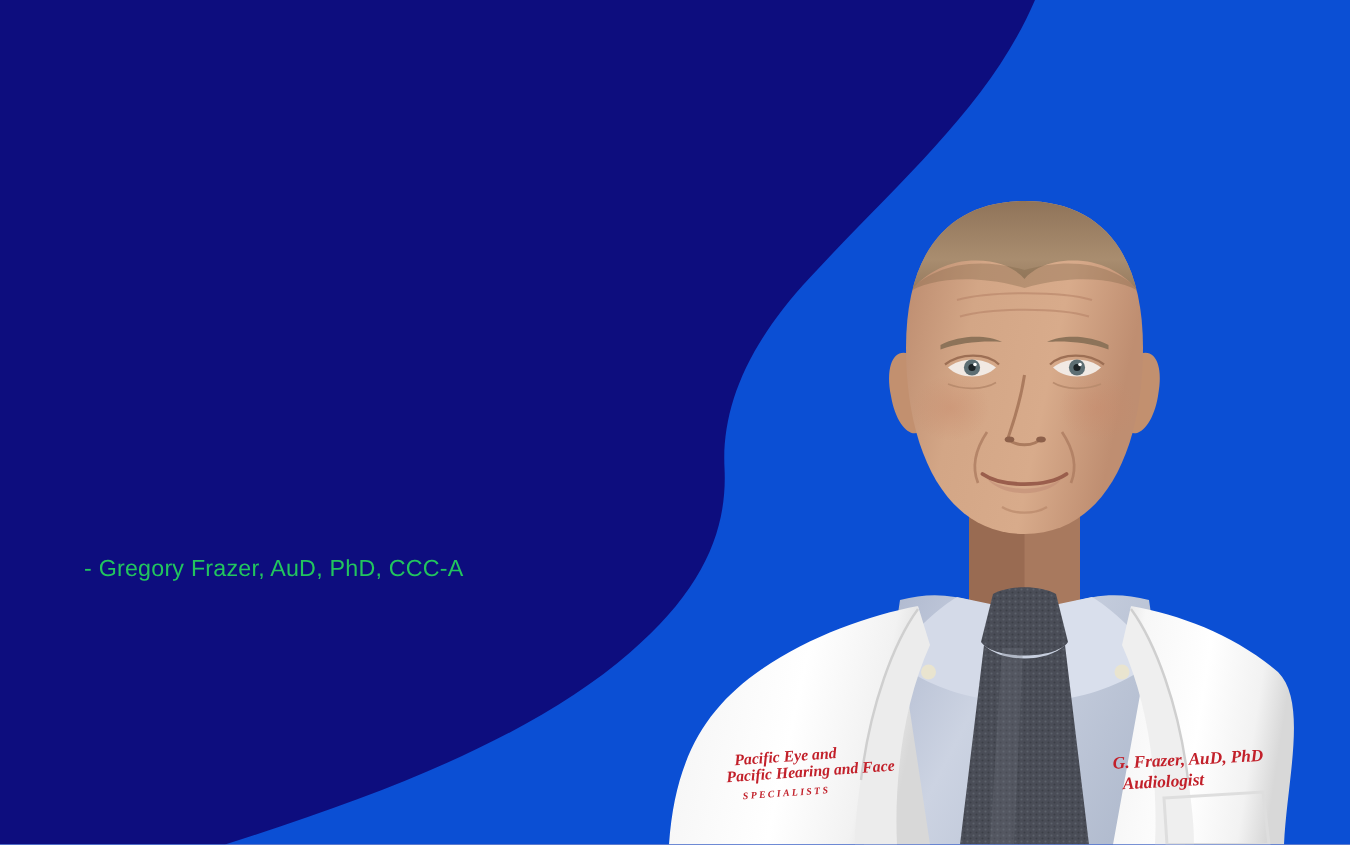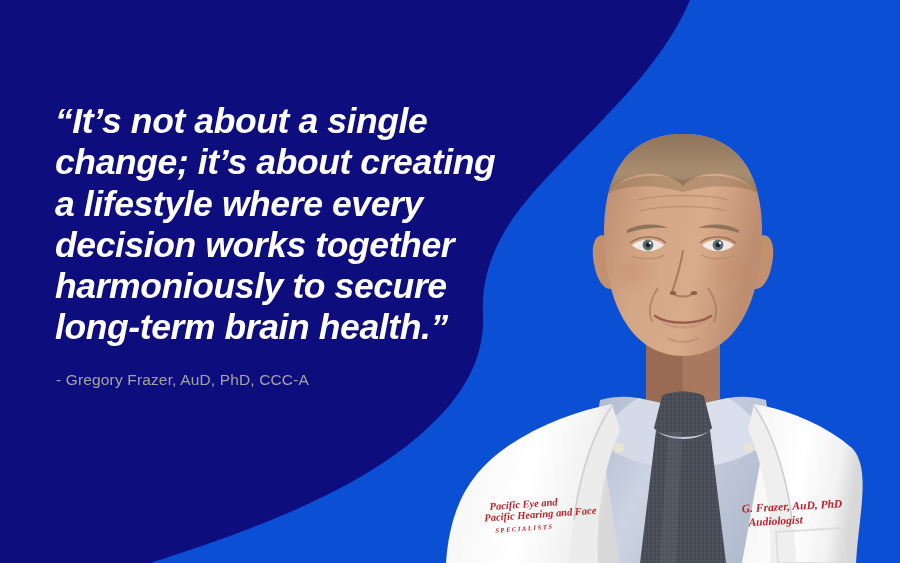--- a/index.html
+++ b/index.html
@@ -49,21 +49,21 @@
     white-space:nowrap;
   }
   #attribution{
     position:absolute;
     left:56px;
     top:371px;
     font-family:"Liberation Sans", sans-serif;
     font-weight:normal;
     font-size:15.5px;
     letter-spacing:0.15px;
-    color:#a3a3a3;
+    color:#22c55e;
     white-space:nowrap;
   }
 </style>
 </head>
 <body>
 
 <div id="card">
 
   <svg id="bg-svg" viewBox="0 0 900 563" preserveAspectRatio="none">
     <rect x="0" y="0" width="900" height="563" fill="#0b4fd4"></rect>
@@ -244,25 +244,17 @@
       <path fill="none" stroke="#ac7c60" stroke-width="1.8" opacity="0.8" d="M708,288 C716,300 718,312 714,322"></path>
 
       <path fill="none" stroke="#9a5e4c" stroke-width="2.6" stroke-linecap="round" d="M655,316 C668,325 698,325 711,316"></path>
       <path fill="#c28e77" opacity="0.6" d="M658,319 C670,328 696,328 708,319 C698,332 668,332 658,319 Z"></path>
 
       <path fill="none" stroke="#b07f63" stroke-width="1.5" opacity="0.55" d="M668,338 C676,343 690,343 698,338"></path>
     </g>
   </svg>
 
   <div id="text-layer">
-    <div id="quote-block">
-      <span class="quote-line">“It’s not about a single</span>
-      <span class="quote-line">change; it’s about creating</span>
-      <span class="quote-line">a lifestyle where every</span>
-      <span class="quote-line">decision works together</span>
-      <span class="quote-line">harmoniously to secure</span>
-      <span class="quote-line">long-term brain health.”</span>
-    </div>
 
     <div id="attribution">- Gregory Frazer, AuD, PhD, CCC-A</div>
   </div>
 
 </div>
 
 </body></html>

